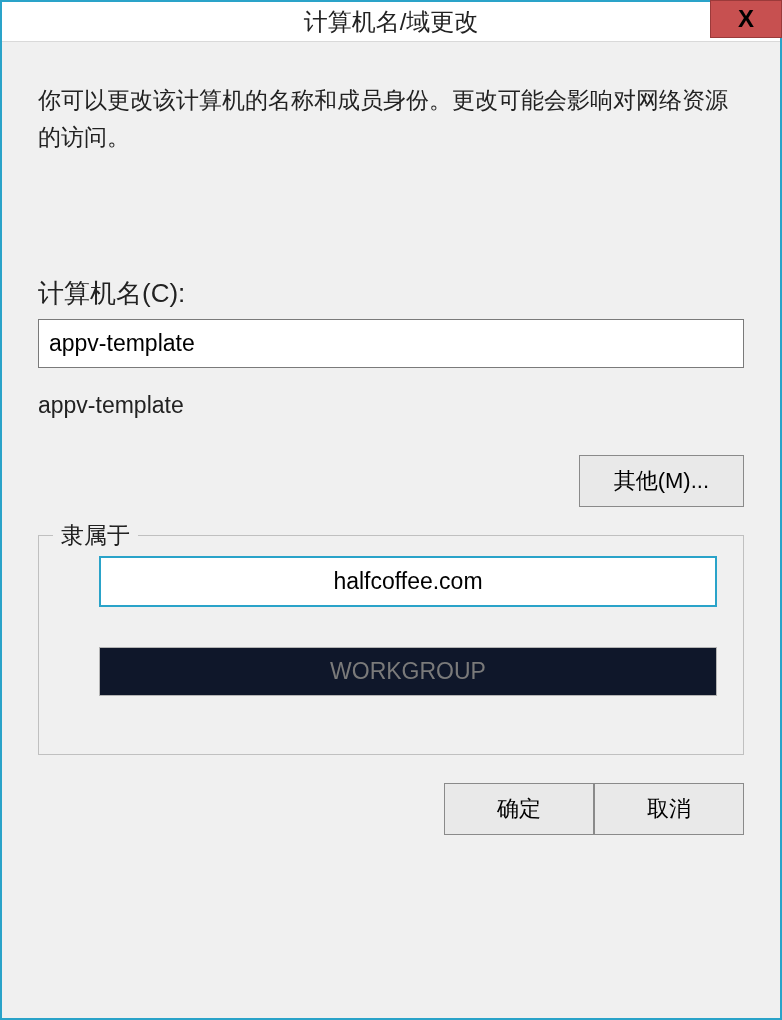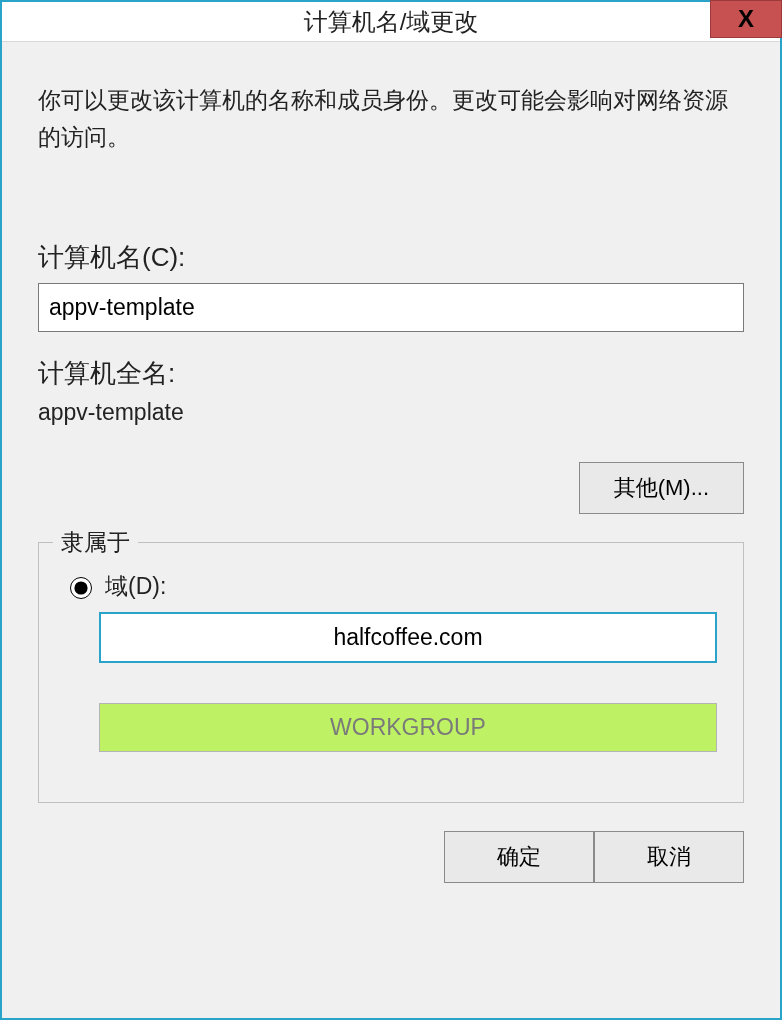--- a/index.html
+++ b/index.html
@@ -47,42 +47,42 @@
     font-weight: bold;
     cursor: pointer;
   }
   .content {
     padding: 40px 36px 20px 36px;
   }
   .description {
     font-size: 23px;
     color: #222;
     line-height: 1.6;
-    margin-bottom: 84px;
+    margin-bottom: 120px;
   }
   .label {
     font-size: 26px;
     color: #222;
     margin-bottom: 8px;
   }
   .text-input {
     width: 100%;
     border: 1px solid #7a7a7a;
     background: #fff;
     font-size: 23px;
     padding: 10px 10px;
     font-family: inherit;
     margin-bottom: 24px;
     outline: none;
   }
   .text-input.focused {
     border: 2px solid #2aa3c9;
   }
   .text-input.disabled {
-    background: #bef264;
+    background: #0f172a;
     color: #7a7a7a;
     border: 1px solid #b4b4b4;
   }
   .fullname-value {
     font-size: 23px;
     color: #222;
     margin-bottom: 36px;
   }
   .more-row {
     display: flex;
@@ -94,21 +94,21 @@
     background: #e9e9e9;
     font-size: 22px;
     padding: 10px 34px;
     font-family: inherit;
     cursor: pointer;
     min-width: 150px;
     text-align: center;
   }
   .fieldset {
     border: 1px solid #c0c0c0;
-    padding: 20px 26px 26px 26px;
+    padding: 20px 26px 34px 26px;
     position: relative;
     margin-bottom: 28px;
   }
   .legend {
     position: absolute;
     top: -16px;
     left: 14px;
     background: #f0f0f0;
     padding: 0 8px;
     font-size: 23px;
@@ -155,34 +155,29 @@
     </div>
   </div>
 
   <div class="content">
 
     <div class="description">你可以更改该计算机的名称和成员身份。更改可能会影响对网络资源的访问。</div>
 
     <div class="label">计算机名(C):</div>
     <input type="text" class="text-input" value="appv-template" style="">
 
-    <div class="label">计算机全名:</div>
     <div class="fullname-value">appv-template</div>
 
     <div class="more-row">
       <button class="btn">其他(M)...</button>
     </div>
 
     <div class="fieldset">
       <div class="legend">隶属于</div>
 
-      <label class="radio-row">
-        <input type="radio" name="memberof" checked="" style="">
-        <span class="radio-label">域(D):</span>
-      </label>
       <input type="text" class="text-input focused indented-input" value="halfcoffee.com" style="">
 
       <div class="spacer-sm"></div>
 
       <input type="text" class="text-input disabled indented-input" disabled="" value="WORKGROUP" style="">
     </div>
 
     <div class="bottom-buttons">
       <button class="btn">确定</button>
       <button class="btn">取消</button>

